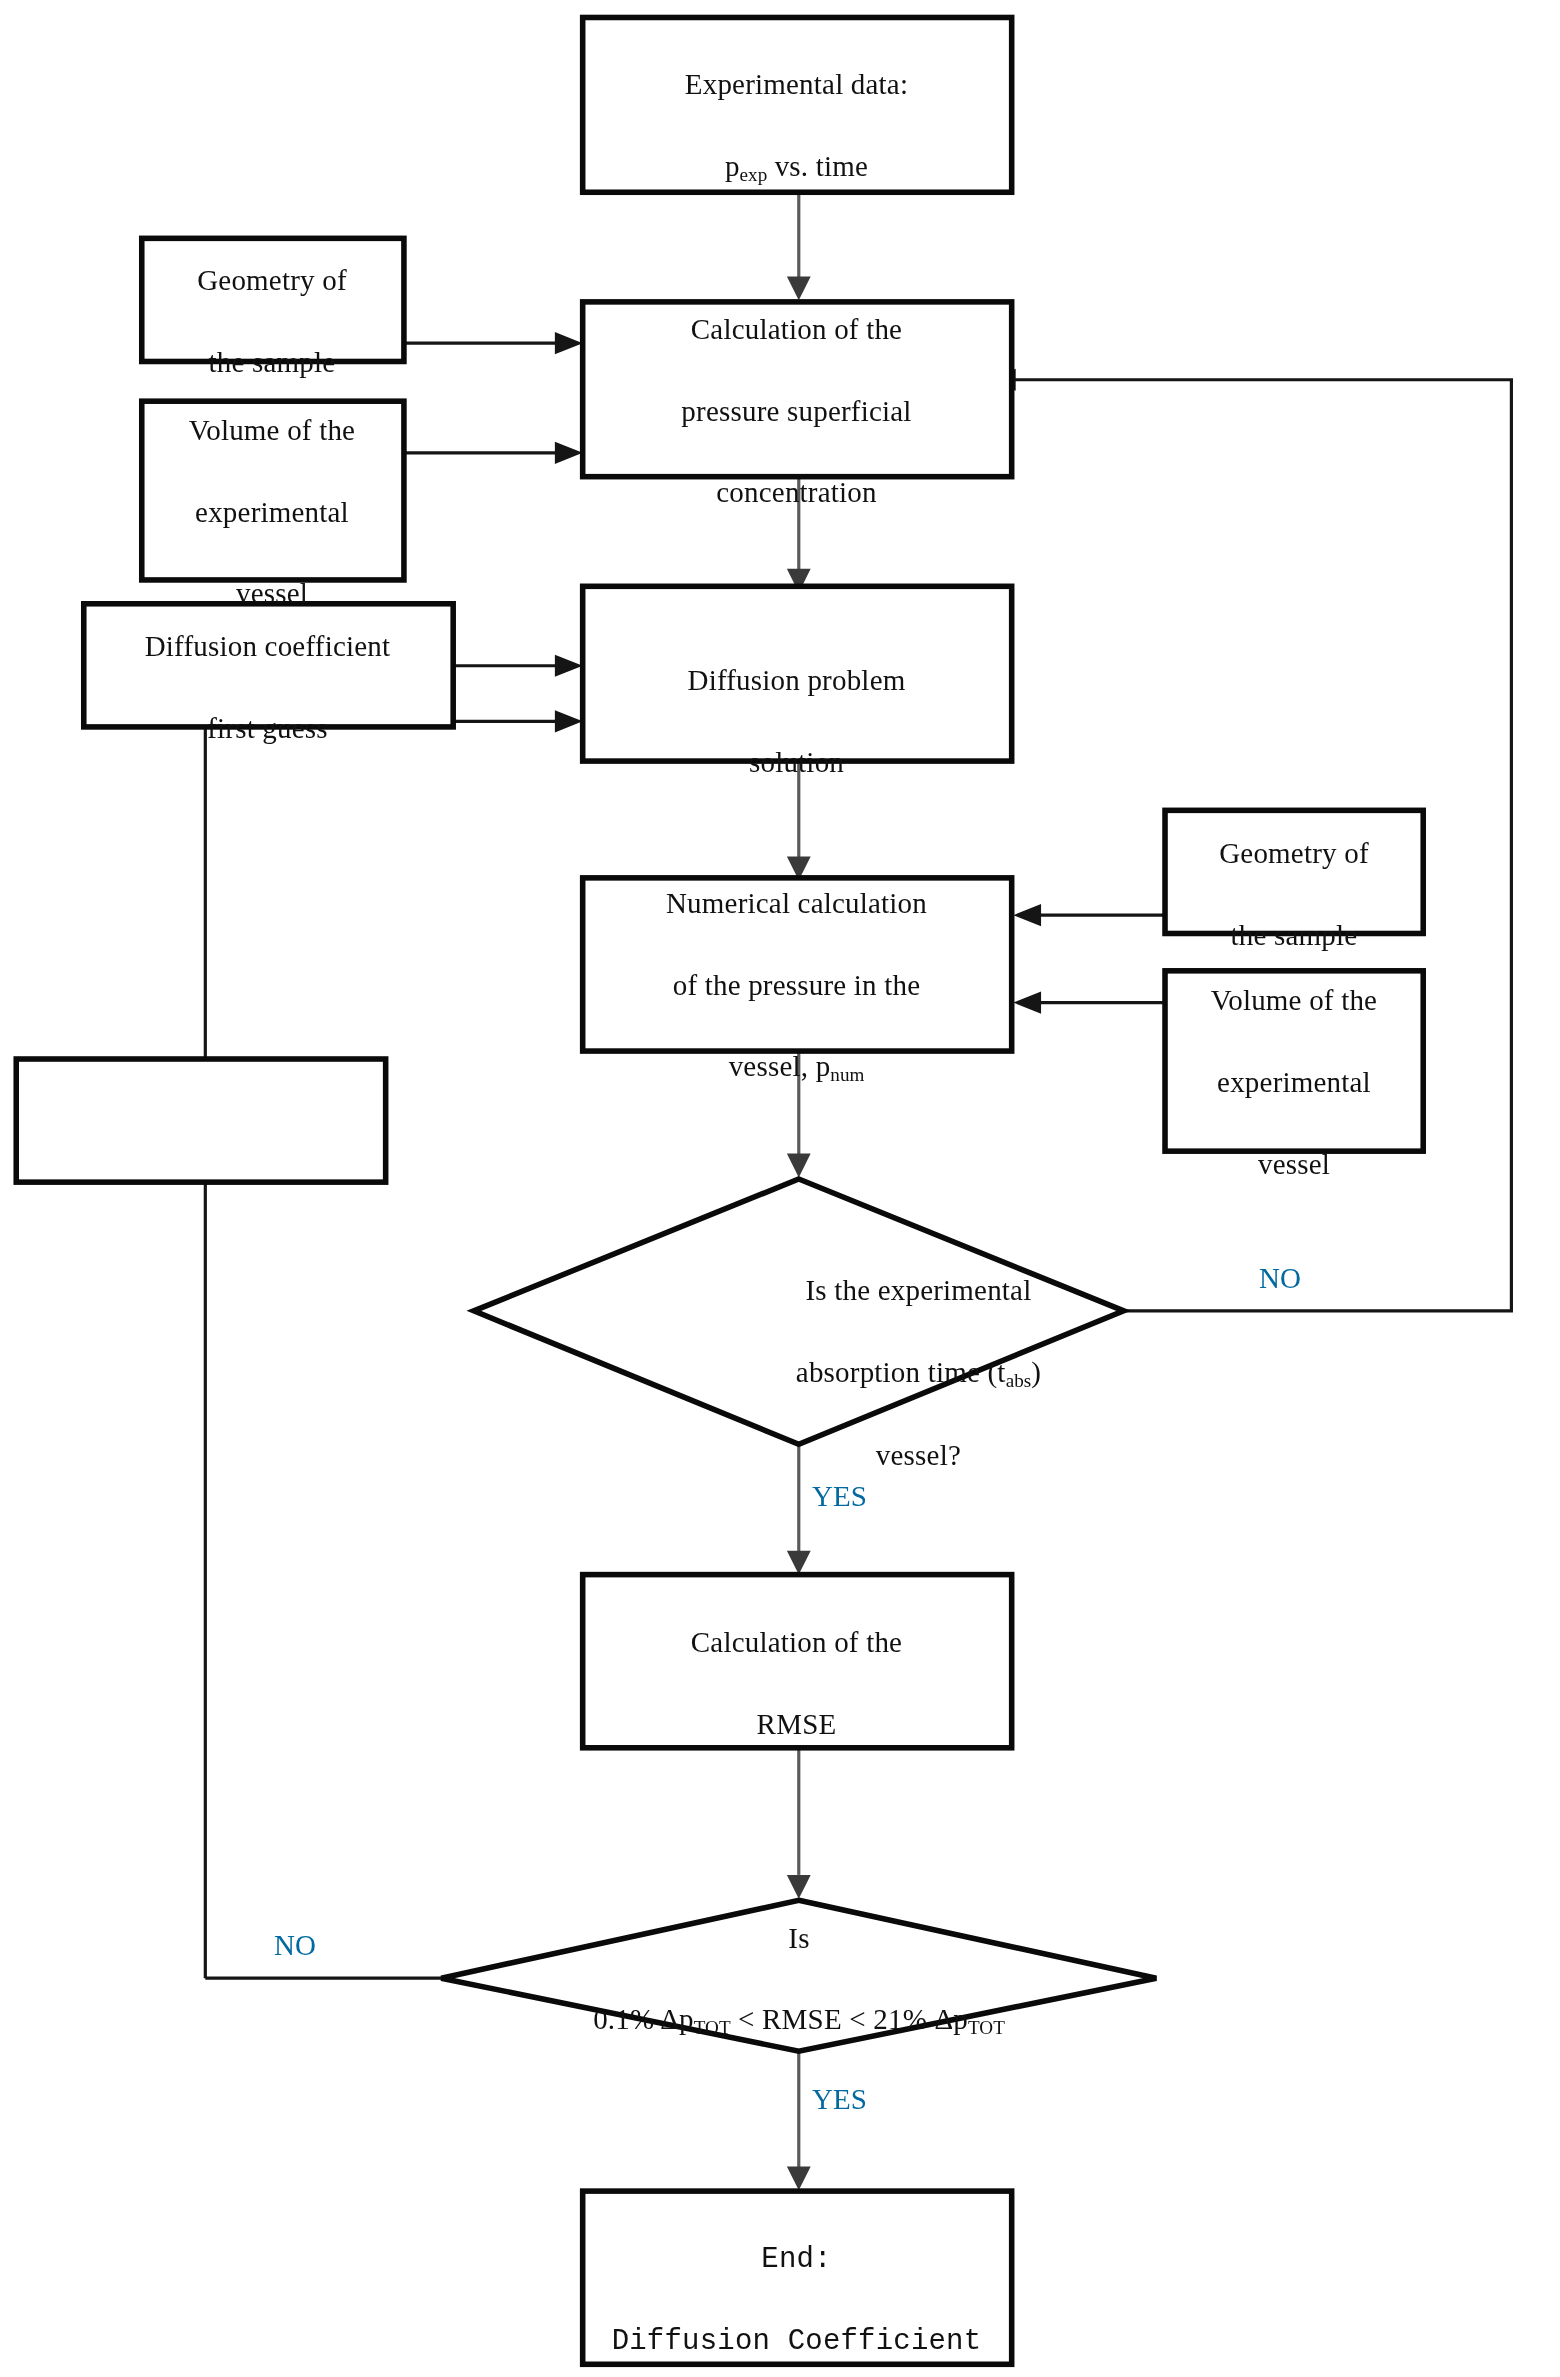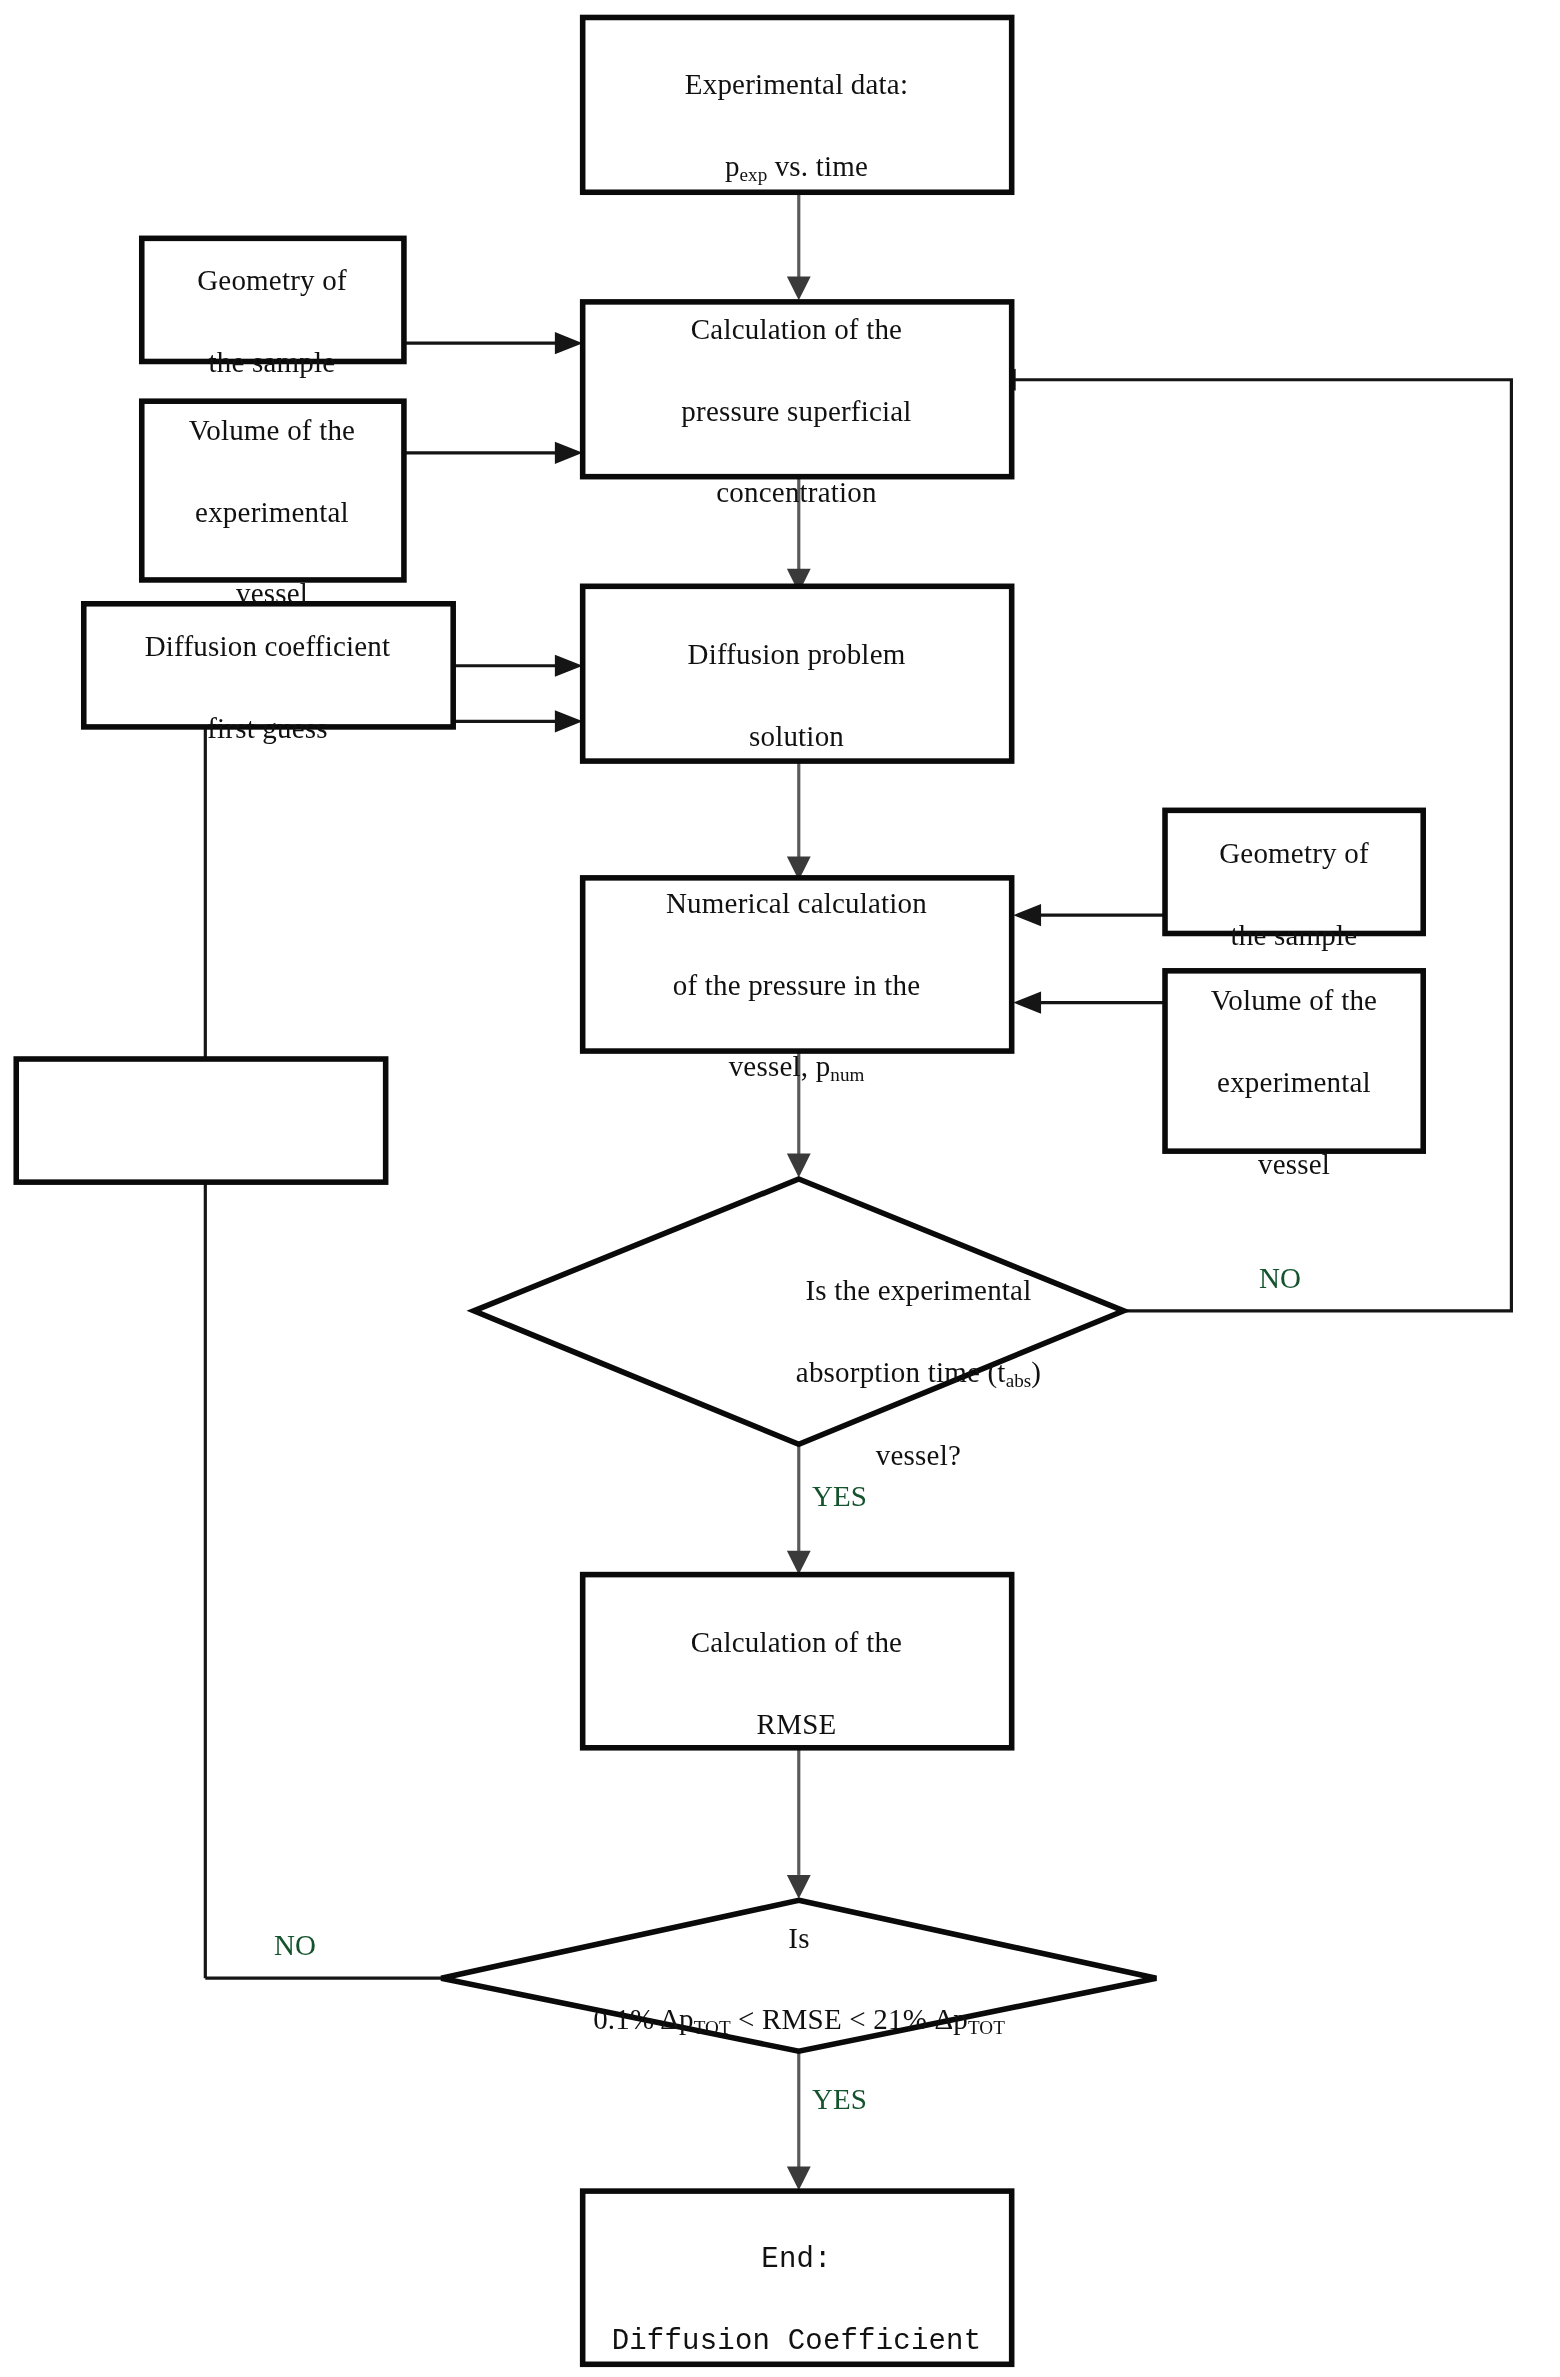--- a/index.html
+++ b/index.html
@@ -29,21 +29,21 @@
     color:#111111;
     font-size:29px;
     line-height:1.30;
     letter-spacing:0.2px;
     pointer-events:none;
   }
   .nodetext .ln{display:block;white-space:nowrap;margin-top:44px;}
   .nodetext sub{font-size:0.66em;vertical-align:-0.26em;letter-spacing:0;}
   .edgelabel{
     position:absolute;
-    color:#14532d;
+    color:#0369a1;
     font-size:29px;
     white-space:nowrap;
   }
   .wide{letter-spacing:0.2px;}
 </style>
 </head>
 <body>
 
 <div id="root">
 
@@ -183,21 +183,21 @@
     </div>
   </div>
 
   <div class="nodetext" style="left:83px;top:604px;width:369px;height:123px;">
     <div>
       <span class="ln">Diffusion  coefficient</span>
       <span class="ln">first  guess</span>
     </div>
   </div>
 
-  <div class="nodetext" style="left:582px;top:586px;width:429px;height:175px;">
+  <div class="nodetext" style="left:582px;top:612px;width:429px;height:175px;">
     <div>
       <span class="ln">Diffusion  problem</span>
       <span class="ln">solution</span>
     </div>
   </div>
 
   <div class="nodetext" style="left:582px;top:878px;width:429px;height:173px;">
     <div>
       <span class="ln">Numerical  calculation</span>
       <span class="ln">of the  pressure  in  the</span>

